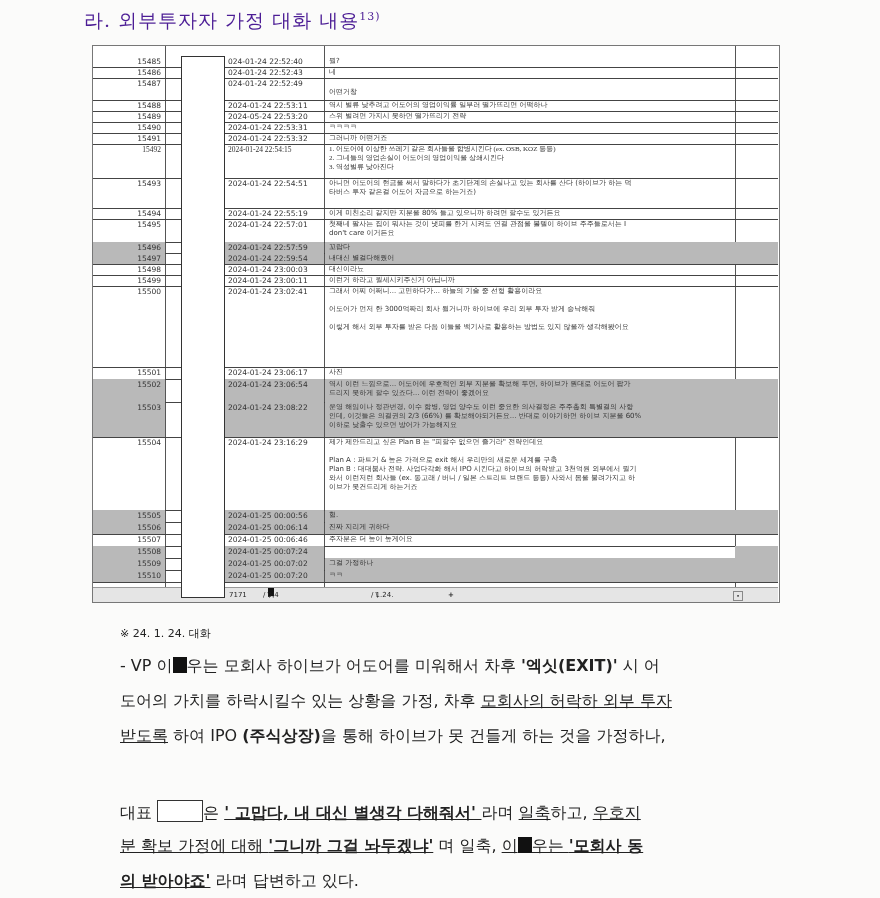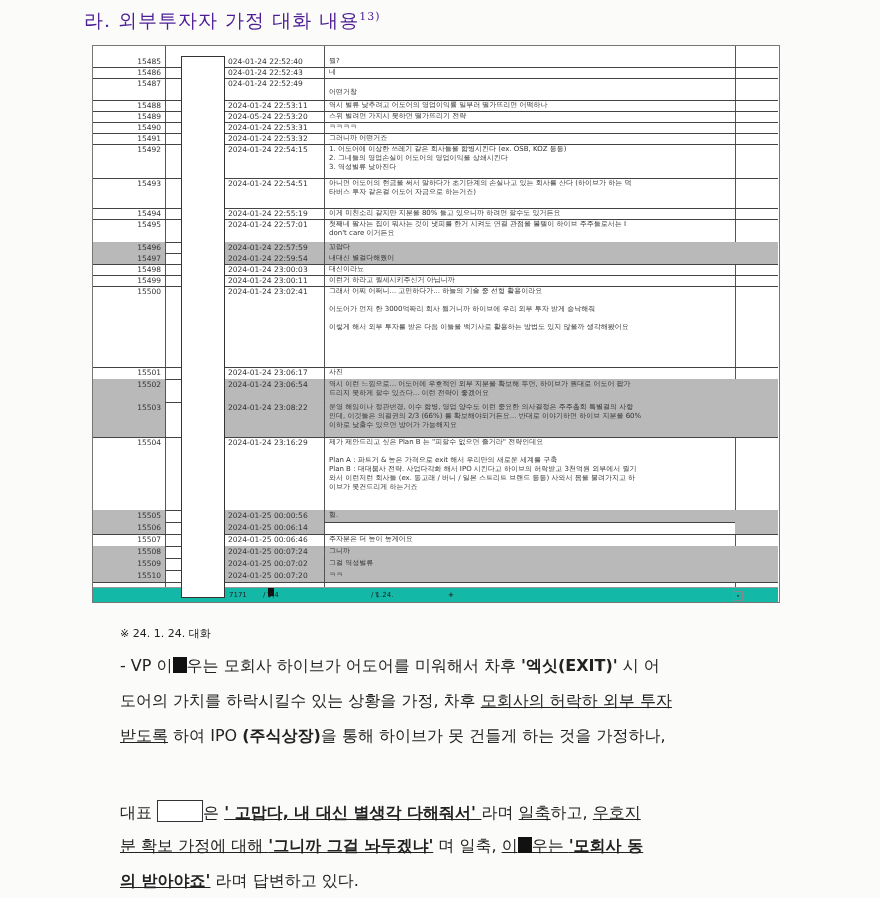--- a/index.html
+++ b/index.html
@@ -38,21 +38,21 @@
   .c.blank { left: 88px; width: 42px; }
   .c.ts { left: 132px; width: 99px; padding-left:3px; box-sizing:border-box; font-size:7.5px; padding-top:1px; }
   .c.msg { left: 232px; width: 410px; padding-left:4px; box-sizing:border-box; white-space:pre-wrap; padding-top:1px;}
   .c.extra { left: 642px; width: 43px; }
   .redact-box {
     position:absolute; left:88px; top:10px; width:42px; height:540px;
     border:1px solid #333; background:#fff; z-index:3;
   }
   .tabbar {
     position:absolute; left:0; bottom:0; width:685px; height:14px;
-    font-size:7px; line-height:14px; background:#14b8a6; border-top:1px solid #999;margin-top:20px;
+    font-size:7px; line-height:14px; background:#e5e5e5; border-top:1px solid #999;margin-top:20px;
   }
   .tabbar span { position:absolute; top:0; }
   .tab-redact { display:inline-block; width:6px; height:8px; background:#111; vertical-align:middle; }
 
   
   .para {
     position:absolute; left:120px; width:680px;
     font-size:16px; line-height:22px; color:#222;
     font-family: "DejaVu Sans", sans-serif;
   }
@@ -117,21 +117,21 @@
         <div class="c msg">ㅋㅋㅋㅋ</div>
         <div class="c extra"></div>
       </div>
       <div class="row" style="top: 87px; height: 11px;">
         <div class="c id">15491</div>
         <div class="c blank"></div>
         <div class="c ts">2024-01-24 22:53:32</div>
         <div class="c msg">그러니까 어떤거죠</div>
         <div class="c extra"></div>
       </div>
-      <div class="row" style="top: 98px; height: 34px;">
+      <div class="row" style="top: 98px; height: 34px; font-family: Liberation Serif, serif;">
         <div class="c id">15492</div>
         <div class="c blank"></div>
         <div class="c ts">2024-01-24 22:54:15</div>
         <div class="c msg">1. 어도어에 이상한 쓰레기 같은 회사들을 합병시킨다 (ex. OSB, KOZ 등등)
 2. 그네들의 영업손실이 어도어의 영업이익을 상쇄시킨다
 3. 역성벌류 낮아진다</div>
         <div class="c extra"></div>
       </div>
       <div class="row" style="top: 132px; height: 30px;">
         <div class="c id">15493</div>
@@ -235,41 +235,41 @@
         <div class="c id">15505</div>
         <div class="c blank"></div>
         <div class="c ts">2024-01-25 00:00:56</div>
         <div class="c msg">헐.</div>
         <div class="c extra"></div>
       </div>
       <div class="row shaded" style="top: 476px; height: 12px;">
         <div class="c id">15506</div>
         <div class="c blank"></div>
         <div class="c ts">2024-01-25 00:06:14</div>
+        <div class="c msg">진짜 지리게 귀하다</div>
         <div class="c extra"></div>
       </div>
       <div class="row" style="top: 488px; height: 12px;">
         <div class="c id">15507</div>
         <div class="c blank"></div>
         <div class="c ts">2024-01-25 00:06:46</div>
         <div class="c msg">주자분은 더 높이 높게어요</div>
         <div class="c extra"></div>
       </div>
       <div class="row shaded" style="top: 500px; height: 12px;">
         <div class="c id">15508</div>
         <div class="c blank"></div>
         <div class="c ts">2024-01-25 00:07:24</div>
-        <div class="c msg">그니까</div>
         <div class="c extra"></div>
       </div>
       <div class="row shaded" style="top: 512px; height: 12px;">
         <div class="c id">15509</div>
         <div class="c blank"></div>
         <div class="c ts">2024-01-25 00:07:02</div>
-        <div class="c msg">그걸 역성벌류</div>
+        <div class="c msg">그걸 가정하나</div>
         <div class="c extra"></div>
       </div>
       <div class="row shaded" style="top: 524px; height: 12px;">
         <div class="c id">15510</div>
         <div class="c blank"></div>
         <div class="c ts">2024-01-25 00:07:20</div>
         <div class="c msg">ㅋㅋ</div>
         <div class="c extra"></div>
       </div>
     </div>

